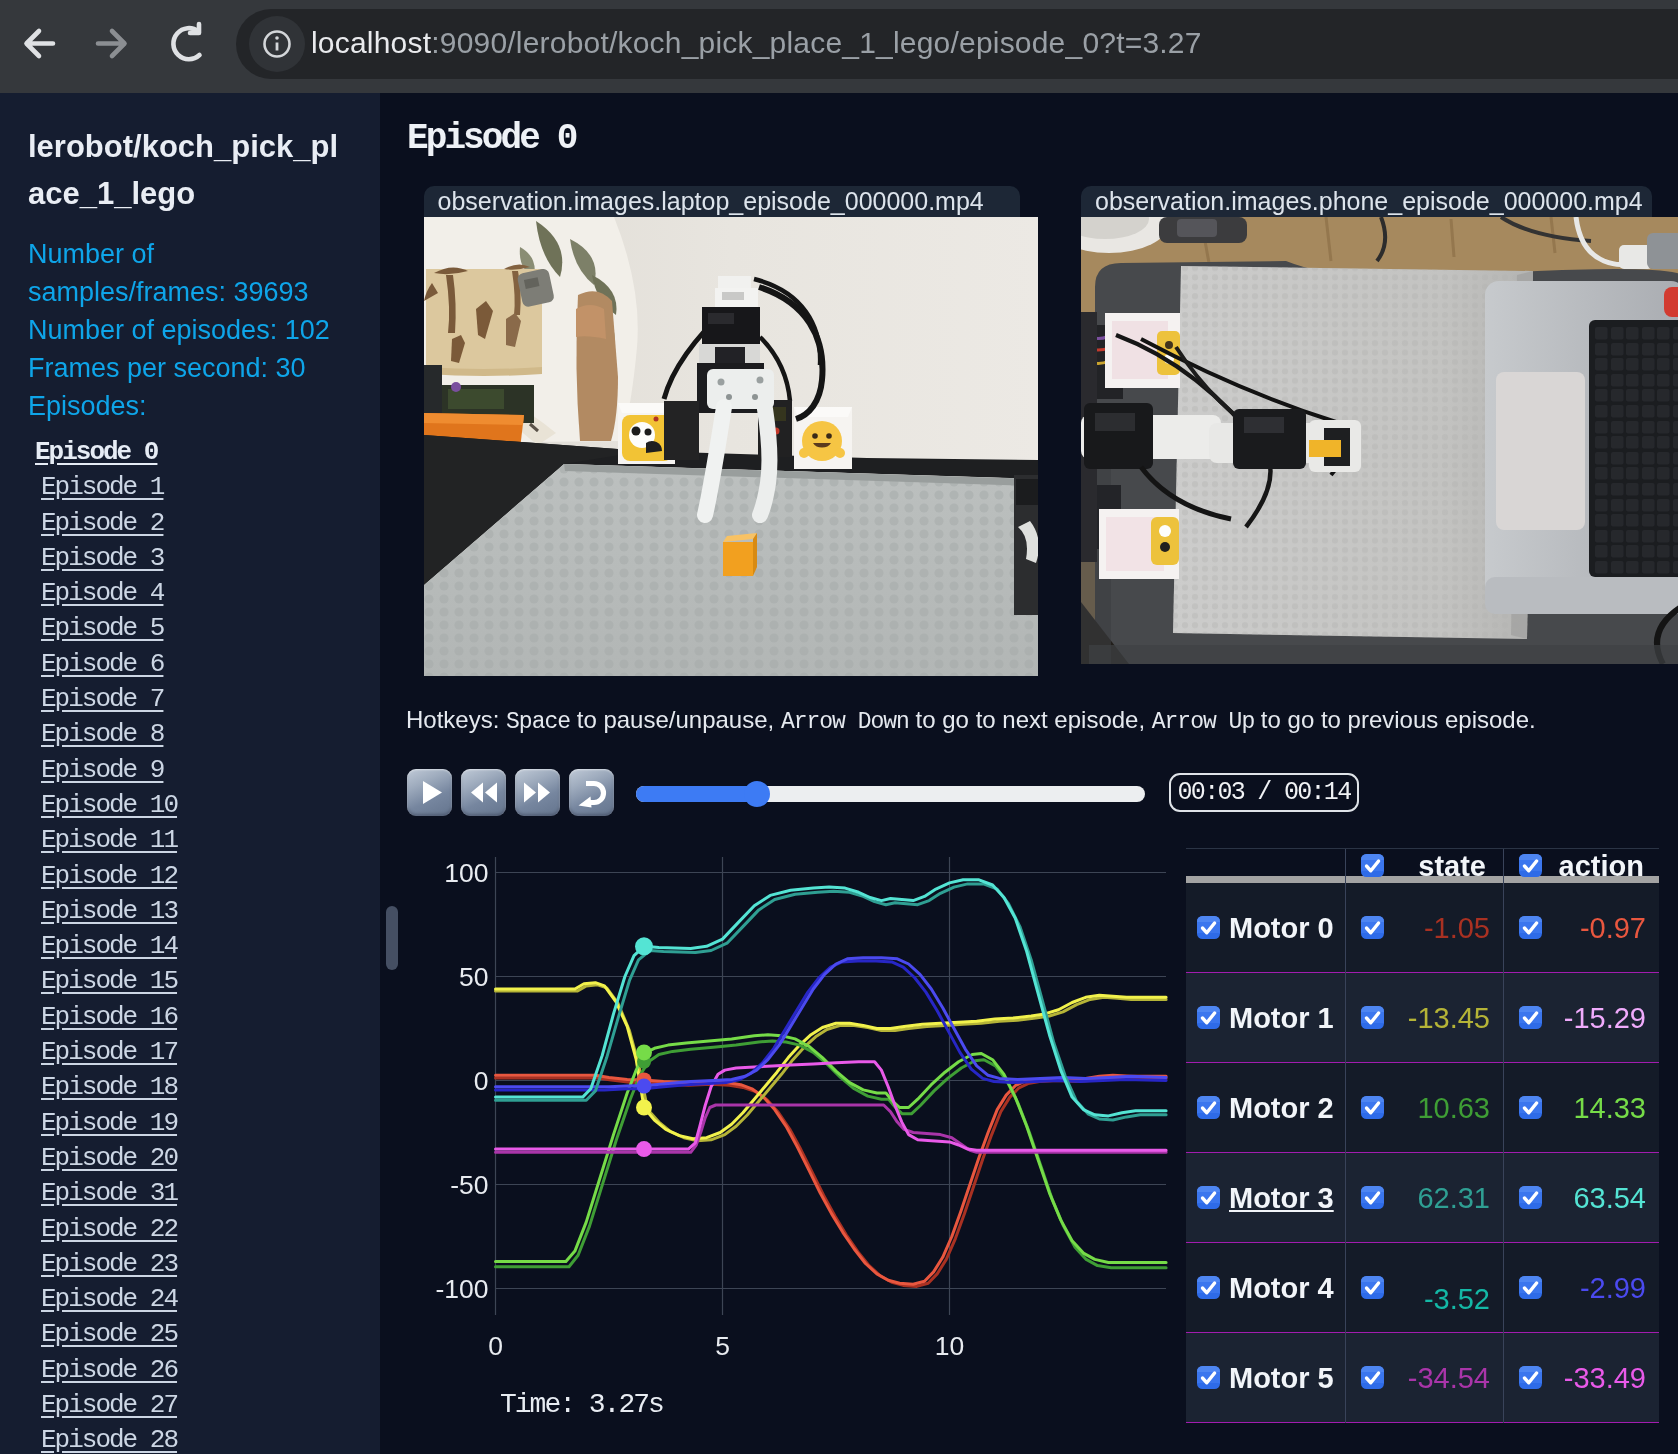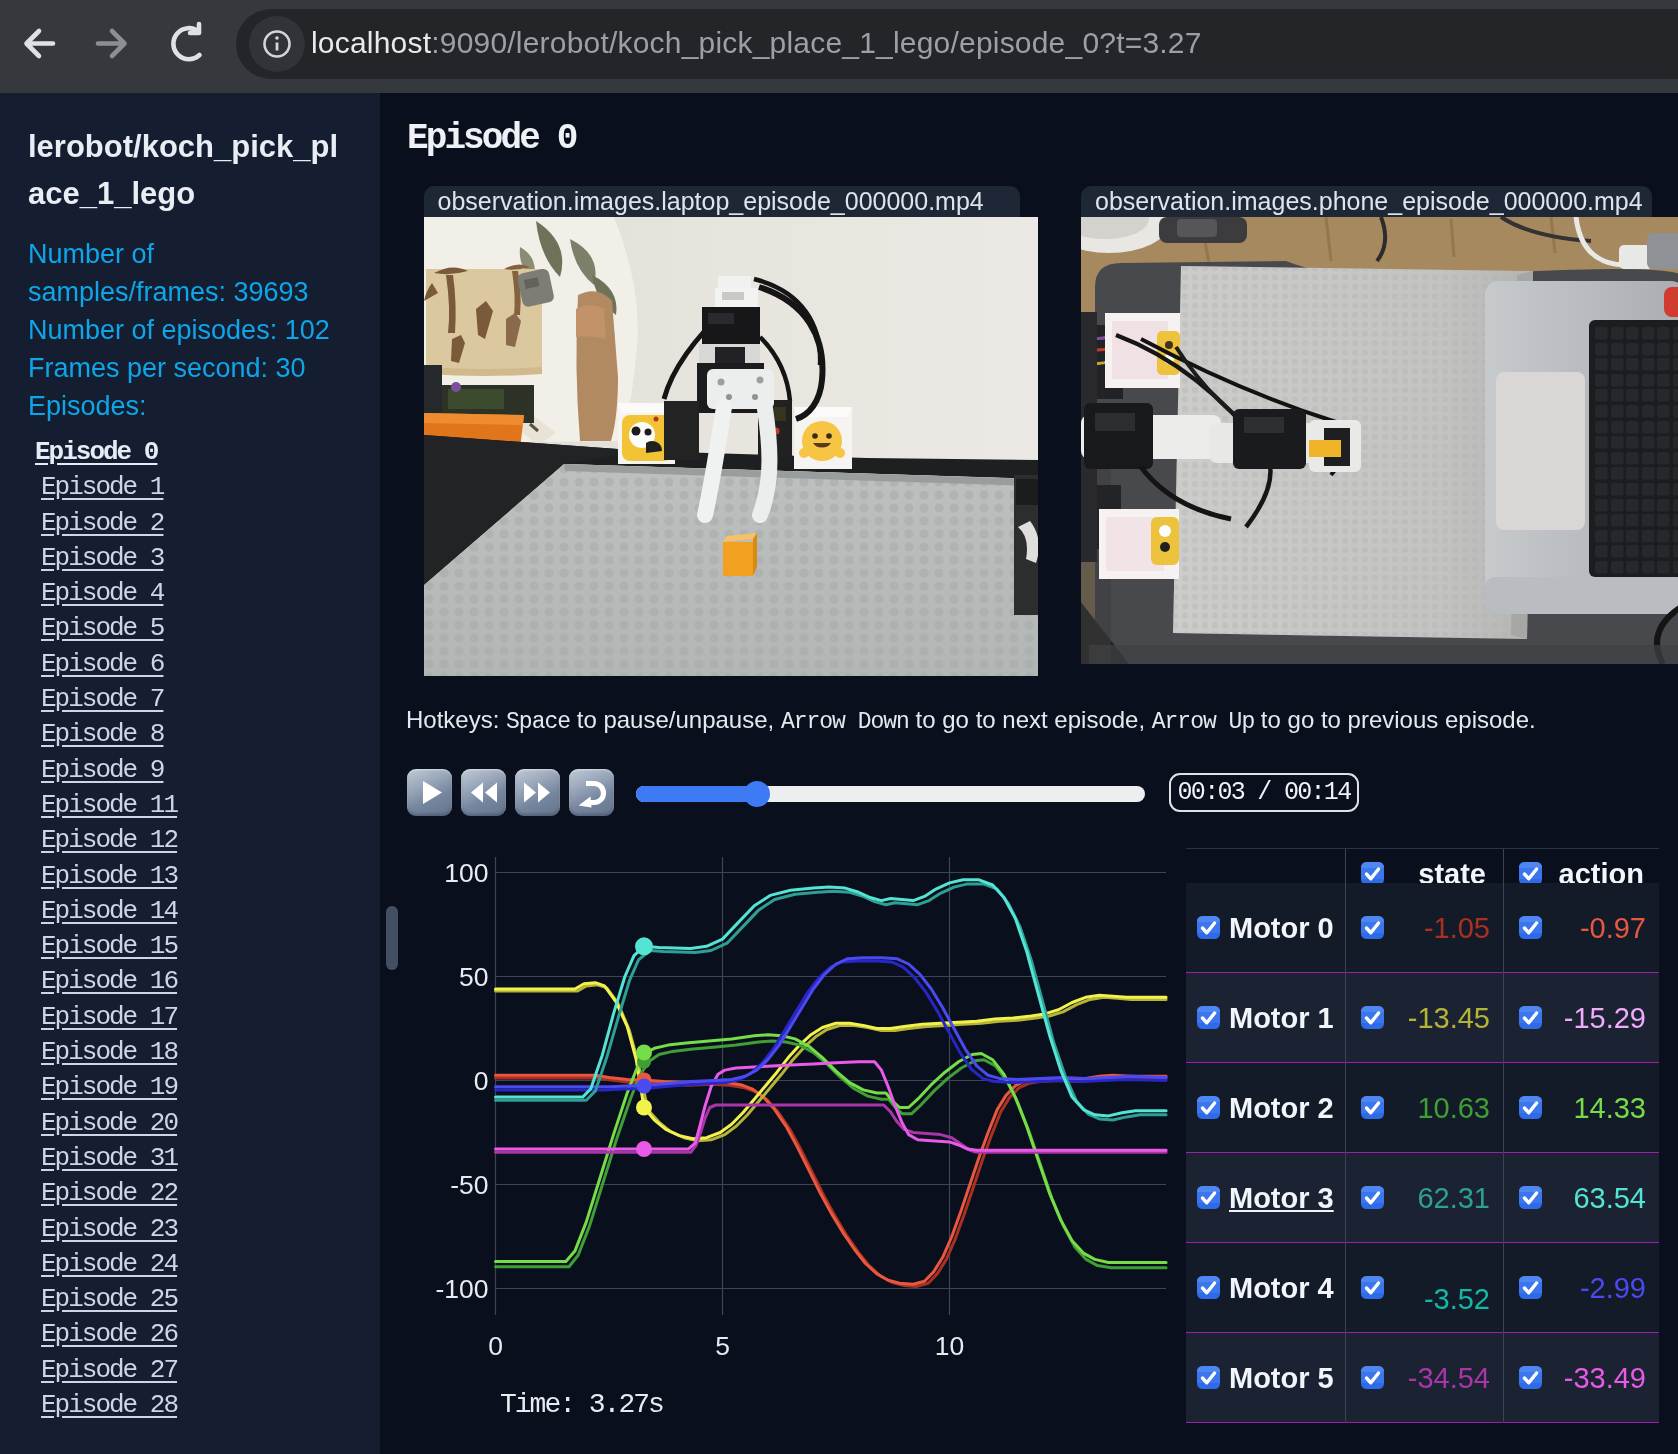--- a/index.html
+++ b/index.html
@@ -80,20 +80,21 @@
 <div class="ep cur"><a>Episode 0</a></div>
 <div class="ep"><a>Episode 1</a></div>
 <div class="ep"><a>Episode 2</a></div>
 <div class="ep"><a>Episode 3</a></div>
 <div class="ep"><a>Episode 4</a></div>
 <div class="ep"><a>Episode 5</a></div>
 <div class="ep"><a>Episode 6</a></div>
 <div class="ep"><a>Episode 7</a></div>
 <div class="ep"><a>Episode 8</a></div>
 <div class="ep"><a>Episode 9</a></div>
+<div class="ep"><a>Episode 10</a></div>
 <div class="ep"><a>Episode 11</a></div>
 <div class="ep"><a>Episode 12</a></div>
 <div class="ep"><a>Episode 13</a></div>
 <div class="ep"><a>Episode 14</a></div>
 <div class="ep"><a>Episode 15</a></div>
 <div class="ep"><a>Episode 16</a></div>
 <div class="ep"><a>Episode 17</a></div>
 <div class="ep"><a>Episode 18</a></div>
 <div class="ep"><a>Episode 19</a></div>
 <div class="ep"><a>Episode 20</a></div>
@@ -479,21 +480,21 @@
 <circle cx="224.0" cy="229.9" r="7.5" fill="#e9573f"></circle>
         <circle cx="224.0" cy="257.5" r="8" fill="#f2f24c"></circle>
         <circle cx="224.0" cy="211.8" r="7" fill="#3f9e35"></circle>
         <circle cx="224.0" cy="202.4" r="8" fill="#76dc48"></circle>
         <circle cx="224.0" cy="236.1" r="7.5" fill="#4b4af0"></circle>
         <circle cx="224.0" cy="299.1" r="8" fill="#e95ae9"></circle>
         <circle cx="224.0" cy="96.3" r="9" fill="#54e4d4"></circle>
 </svg>
     <div id="timelab">Time: 3.27s</div>
     <div id="mtable">
-<div class="row" style="top:8px;height:34px;border-bottom:2px solid #a3a3a3;">
+<div class="row" style="top:0;height:34px;border-bottom:7px solid #a3a3a3;">
 <svg class="cb" style="left:175px;top:5px" width="21" height="21" viewBox="0 0 23 23">
 <defs></defs>
             <rect width="23" height="23" rx="5.5" fill="#2e6be8"></rect>
 <rect width="23" height="11" rx="5.5" fill="#4e86f2"></rect>
 <rect y="6" width="23" height="11" fill="#3b76ee"></rect>
 <path d="M5.5 12 l4.3 4.8 L17.6 7" stroke="#fff" stroke-width="3.4" fill="none" stroke-linecap="round" stroke-linejoin="round"></path>
 </svg>
           <span style="position:absolute;left:160px;top:0px;width:140px;text-align:right;font-weight:bold;color:#f2f5f9;line-height:34px;">state</span>
 <svg class="cb" style="left:333px;top:5px" width="21" height="21" viewBox="0 0 23 23">
 <defs></defs>

